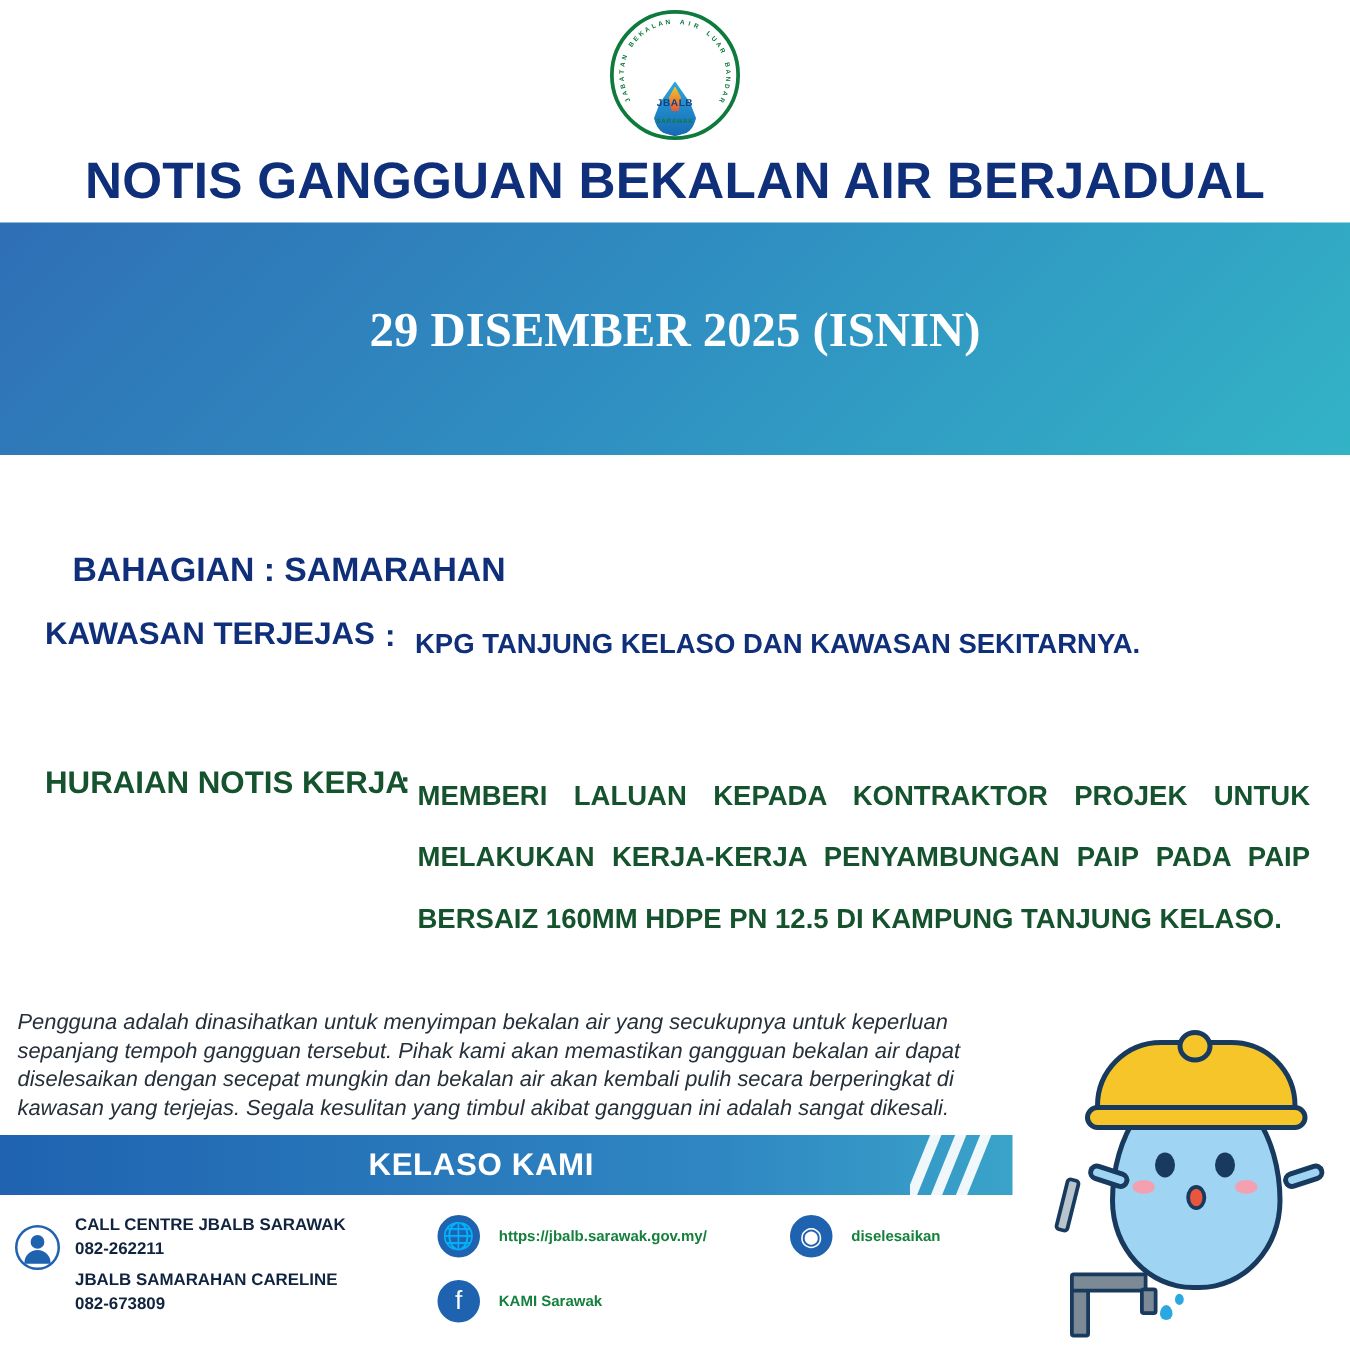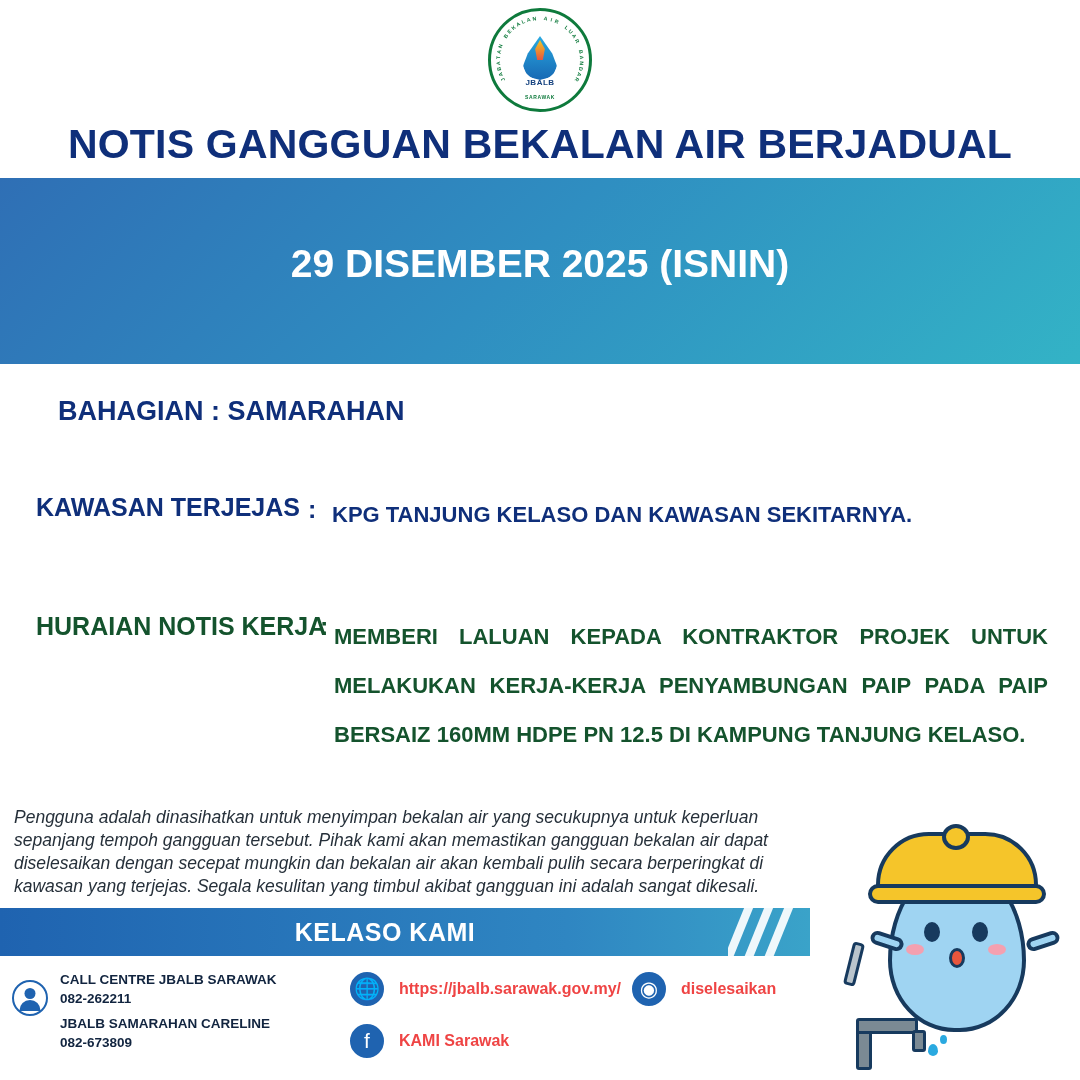--- a/index.html
+++ b/index.html
@@ -19,21 +19,21 @@
   .logo-wrap {
     position: absolute; top: 8px; left: 0; right: 0;
     display: flex; justify-content: center;
   }
   .logo {
     width: 104px; height: 104px;
     border-radius: 50%;
     background: #ffffff;
     border: 3px solid #0e7a3c;
     position: relative;
-    display: flex; align-items: center; justify-content: center;
+    display: flex; align-items: flex-end; justify-content: center;
   }
   .logo .ring-text {
     position: absolute; inset: 0;
     border-radius: 50%;
   }
   .logo .ring-text span {
     position: absolute;
     left: 50%; top: 50%;
     font-size: 5.2px; font-weight: bold;
     color: #0e7a3c;
@@ -74,32 +74,33 @@
     letter-spacing: .2px;
   }
 
   
   .band {
     position: absolute; top: 178px; left: 0; width: 1080px; height: 186px;
     background: linear-gradient(135deg,#2f6fb5 0%, #2f8ec1 48%, #33b3c6 100%);
     display: flex; flex-direction: column;
     align-items: center; justify-content: center;
     color: #ffffff;
+    font-family: Liberation Serif, serif;
   }
   .band .d1 { font-size: 39px; font-weight: bold; margin-bottom: 14px; }
   .band .d2 { font-size: 39px; font-weight: bold; }
 
   
   .row-bd {
     position: absolute; top: 396px; left: 0; width: 1080px;
     display: flex;
     color: #0f2f7a;
     font-size: 27px; font-weight: bold;
   }
-  .row-bd .bahagian { width: 540px; padding-left: 58px; }
+  .row-bd .bahagian { width: 540px; padding-left: 58px; margin-top: 45px; }
   .row-bd .daerah { width: 540px; padding-left: 62px; }
 
   .row-kawasan {
     position: absolute; top: 493px; left: 36px; width: 1010px;
     color: #0f2f7a;
   }
   .row-kawasan .lbl { position: absolute; left: 0; top: 0; font-size: 25px; font-weight: bold; }
   .row-kawasan .colon { position: absolute; left: 272px; top: 2px; font-size: 25px; font-weight: bold; }
   .row-kawasan .val { position: absolute; left: 296px; top: 9px; font-size: 22px; font-weight: bold; }
 
@@ -172,21 +173,21 @@
   .cc-mid { position: absolute; left: 348px; top: 8px; width: 280px; }
   .cc-row { display: flex; align-items: center; margin-bottom: 14px; }
   .cc-icon {
     width: 38px; height: 38px; border-radius: 50%;
     background: #1f63b0; color: #ffffff;
     display: flex; align-items: center; justify-content: center;
     font-size: 21px; margin-right: 13px; flex: none;
     border: 2px solid #ffffff;
   }
   .cc-icon.ig { background: #1f63b0; }
-  .cc-text { font-size: 16px; font-weight: bold; color: #ef4444; }
+  .cc-text { font-size: 12px; font-weight: bold; color: #15803d; }
 
   .cc-right { position: absolute; left: 630px; top: 8px; width: 260px; }
 
   
   .mascot { position: absolute; right: 16px; bottom: 6px; width: 210px; height: 290px; }
   .m-body {
     position: absolute; left: 34px; top: 78px; width: 138px; height: 170px;
     background: #9fd4f2; border: 4px solid #173a5e;
     border-radius: 50% 50% 48% 48% / 58% 58% 42% 42%;
   }

